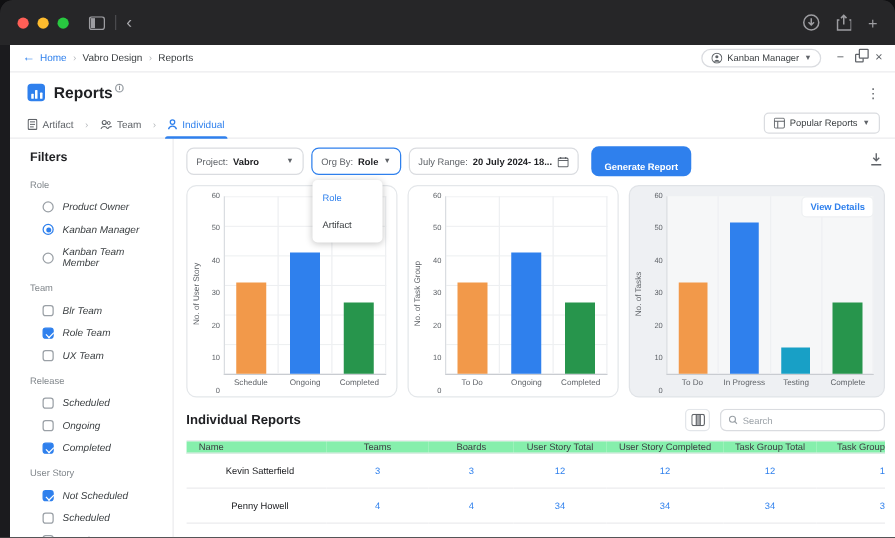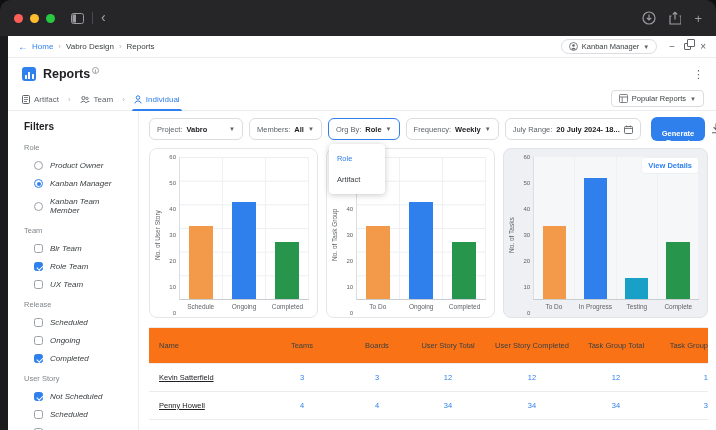--- a/index.html
+++ b/index.html
@@ -102,24 +102,24 @@
   .reports-section { margin-top:9px; flex:1; overflow:hidden; display:flex; flex-direction:column; }
   .reports-head { display:flex; align-items:center; margin-bottom:7px; }
   .reports-title { font-size:10.5px; font-weight:bold; color:#202124; }
   .reports-tools { margin-left:auto; display:flex; align-items:center; gap:8px; }
   .col-btn { width:20px; height:18px; border:1px solid #e3e6ea; border-radius:4px; background:#fff; display:flex; align-items:center; justify-content:center; }
   .search-box { width:132px; height:18px; border:1px solid #dadce0; border-radius:5px; display:flex; align-items:center; gap:4px; padding:0 6px; background:#fff; }
   .search-box input { border:none; outline:none; font-size:7.5px; width:100%; color:#3c4043; background:transparent; font-family:inherit; }
   .search-box input::placeholder { color:#9aa0a6; }
   .table-wrap { overflow:hidden; flex:1; }
   table { border-collapse:collapse; table-layout:fixed; width:614px; }
-  thead th { font-size:7.5px; color:#3c4043; font-weight:normal; text-align:center; padding:13px 4px; background:#f97316; border-top:1px solid #ececee; border-bottom:1px solid #ececee; white-space:nowrap; }
+  thead th { font-size:7.5px; color:#3c4043; font-weight:normal; text-align:center; padding:0 4px; background:#86efac; border-top:1px solid #ececee; border-bottom:1px solid #ececee; white-space:nowrap; }
   thead th:first-child { text-align:left; padding-left:10px; }
   tbody td { font-size:7.5px; color:#202124; text-align:center; padding:9px 4px; border-bottom:1px solid #ececee; white-space:nowrap; }
-  tbody td:first-child { text-align:left; padding-left:10px;text-decoration:underline; }
+  tbody td:first-child { text-align:center; padding-left:10px; }
   tbody td.num { color:#2f80ed; }
 </style>
 </head>
 <body>
 
 <div class="screen">
 
   <div class="chrome">
     <div class="traffic">
       <span class="light red"></span>
@@ -289,38 +289,28 @@
         </aside>
 
         <div class="main">
 
           <div class="toolbar">
             <div class="ctl" style="min-width:94px;">
               <span class="lab">Project:</span>
               <span class="val">Vabro</span>
               <span class="caret" style="margin-left:auto">▼</span>
             </div>
-            <div class="ctl">
-              <span class="lab">Members:</span>
-              <span class="val">All</span>
-              <span class="caret">▼</span>
-            </div>
             <div class="ctl focused">
               <span class="lab">Org By:</span>
               <span class="val">Role</span>
               <span class="caret">▼</span>
               <div class="menu">
                 <div class="menu-item active">Role</div>
                 <div class="menu-item">Artifact</div>
               </div>
-            </div>
-            <div class="ctl">
-              <span class="lab">Frequency:</span>
-              <span class="val">Weekly</span>
-              <span class="caret">▼</span>
             </div>
             <div class="ctl">
               <span class="lab">July Range:</span>
               <span class="val">20 July 2024- 18...</span>
               <svg width="9" height="9" viewBox="0 0 9 9">
                   <rect x="0.5" y="1.5" width="8" height="7" rx="1" fill="none" stroke="#5f6368" stroke-width="0.9"></rect>
                   <path d="M0.5 3.4h8M2.5 0.6v1.6M6.5 0.6v1.6" stroke="#5f6368" stroke-width="0.9"></path>
                 </svg>
             </div>
             <button class="gen-btn">Generate Report</button>
@@ -430,20 +420,39 @@
                       <span>In Progress</span>
                       <span>Testing</span>
                       <span>Complete</span>
                     </div>
                   </div>
                 </div>
             </div>
           </div>
 
           <div class="reports-section">
+            <div class="reports-head">
+              <span class="reports-title">Individual Reports</span>
+              <div class="reports-tools">
+                <span class="col-btn">
+                  <svg width="11" height="10" viewBox="0 0 11 10">
+                      <rect x="0.5" y="0.5" width="10" height="9" rx="1.5" fill="none" stroke="#5f6368" stroke-width="0.9"></rect>
+                      <path d="M4 0.5v9M7.2 0.5v9" stroke="#5f6368" stroke-width="0.9"></path>
+                      <rect x="4" y="0.5" width="3.2" height="9" fill="#5f6368" opacity="0.55"></rect>
+                    </svg>
+                </span>
+                <div class="search-box">
+                  <svg width="8" height="8" viewBox="0 0 9 9">
+                      <circle cx="3.7" cy="3.7" r="3" fill="none" stroke="#9aa0a6" stroke-width="1.1"></circle>
+                      <path d="M6 6 8.3 8.3" stroke="#9aa0a6" stroke-width="1.1"></path>
+                    </svg>
+                  <input placeholder="Search" style="">
+                </div>
+              </div>
+            </div>
             <div class="table-wrap">
               <table>
                 <colgroup>
                     <col style="width:112px">
                     <col style="width:82px">
                     <col style="width:68px">
                     <col style="width:74px">
                     <col style="width:94px">
                     <col style="width:74px">
                     <col style="width:110px">

